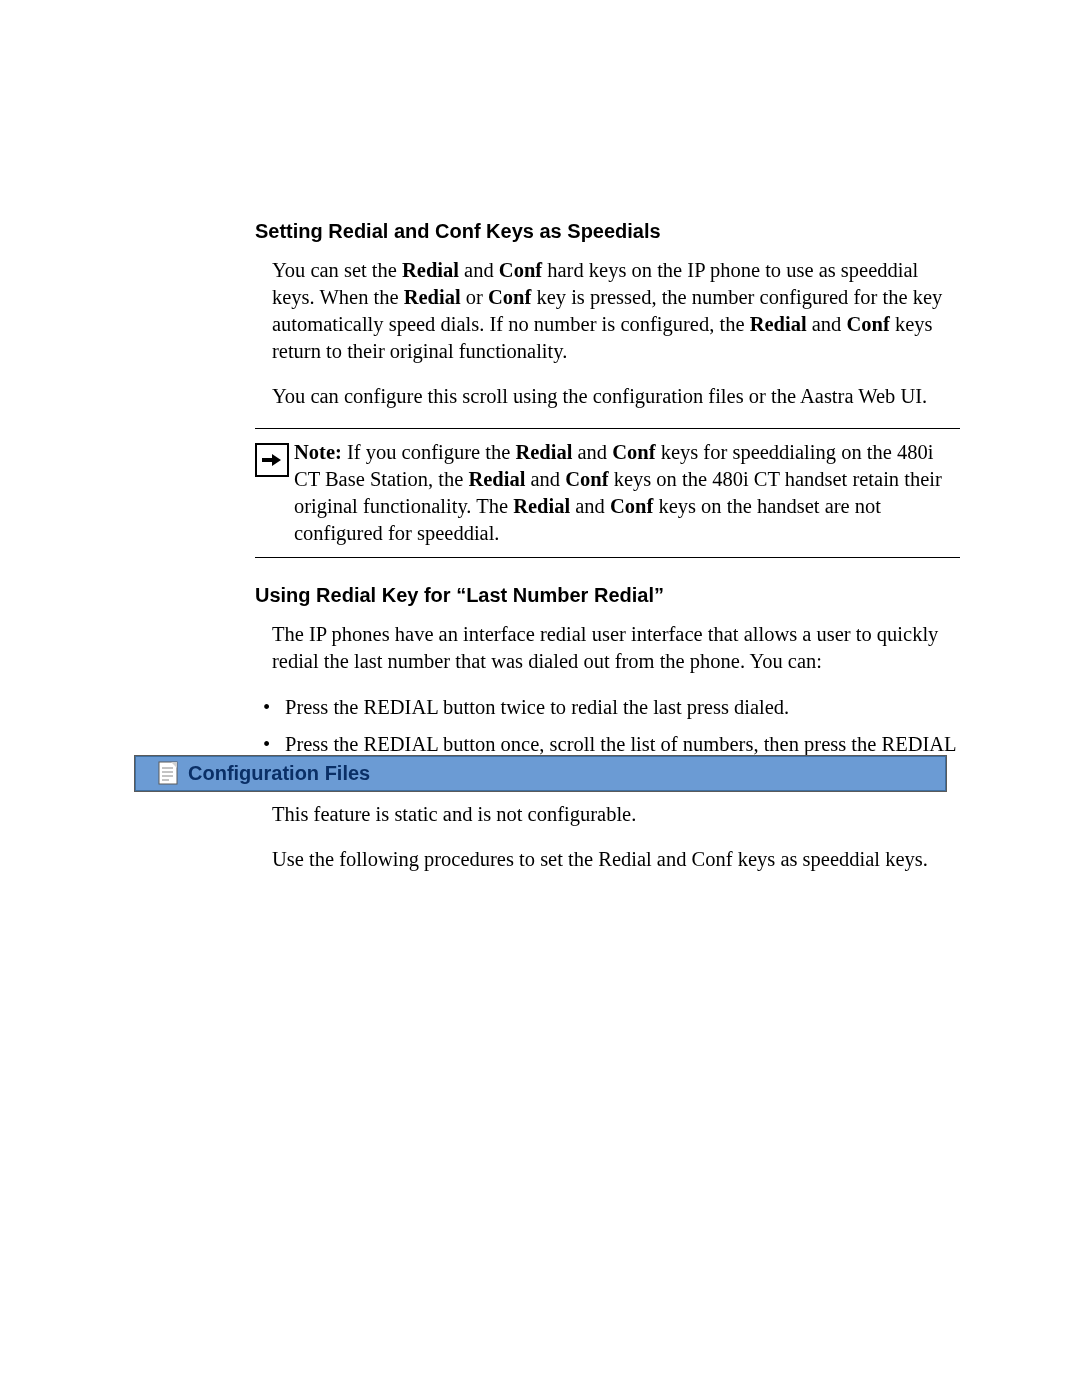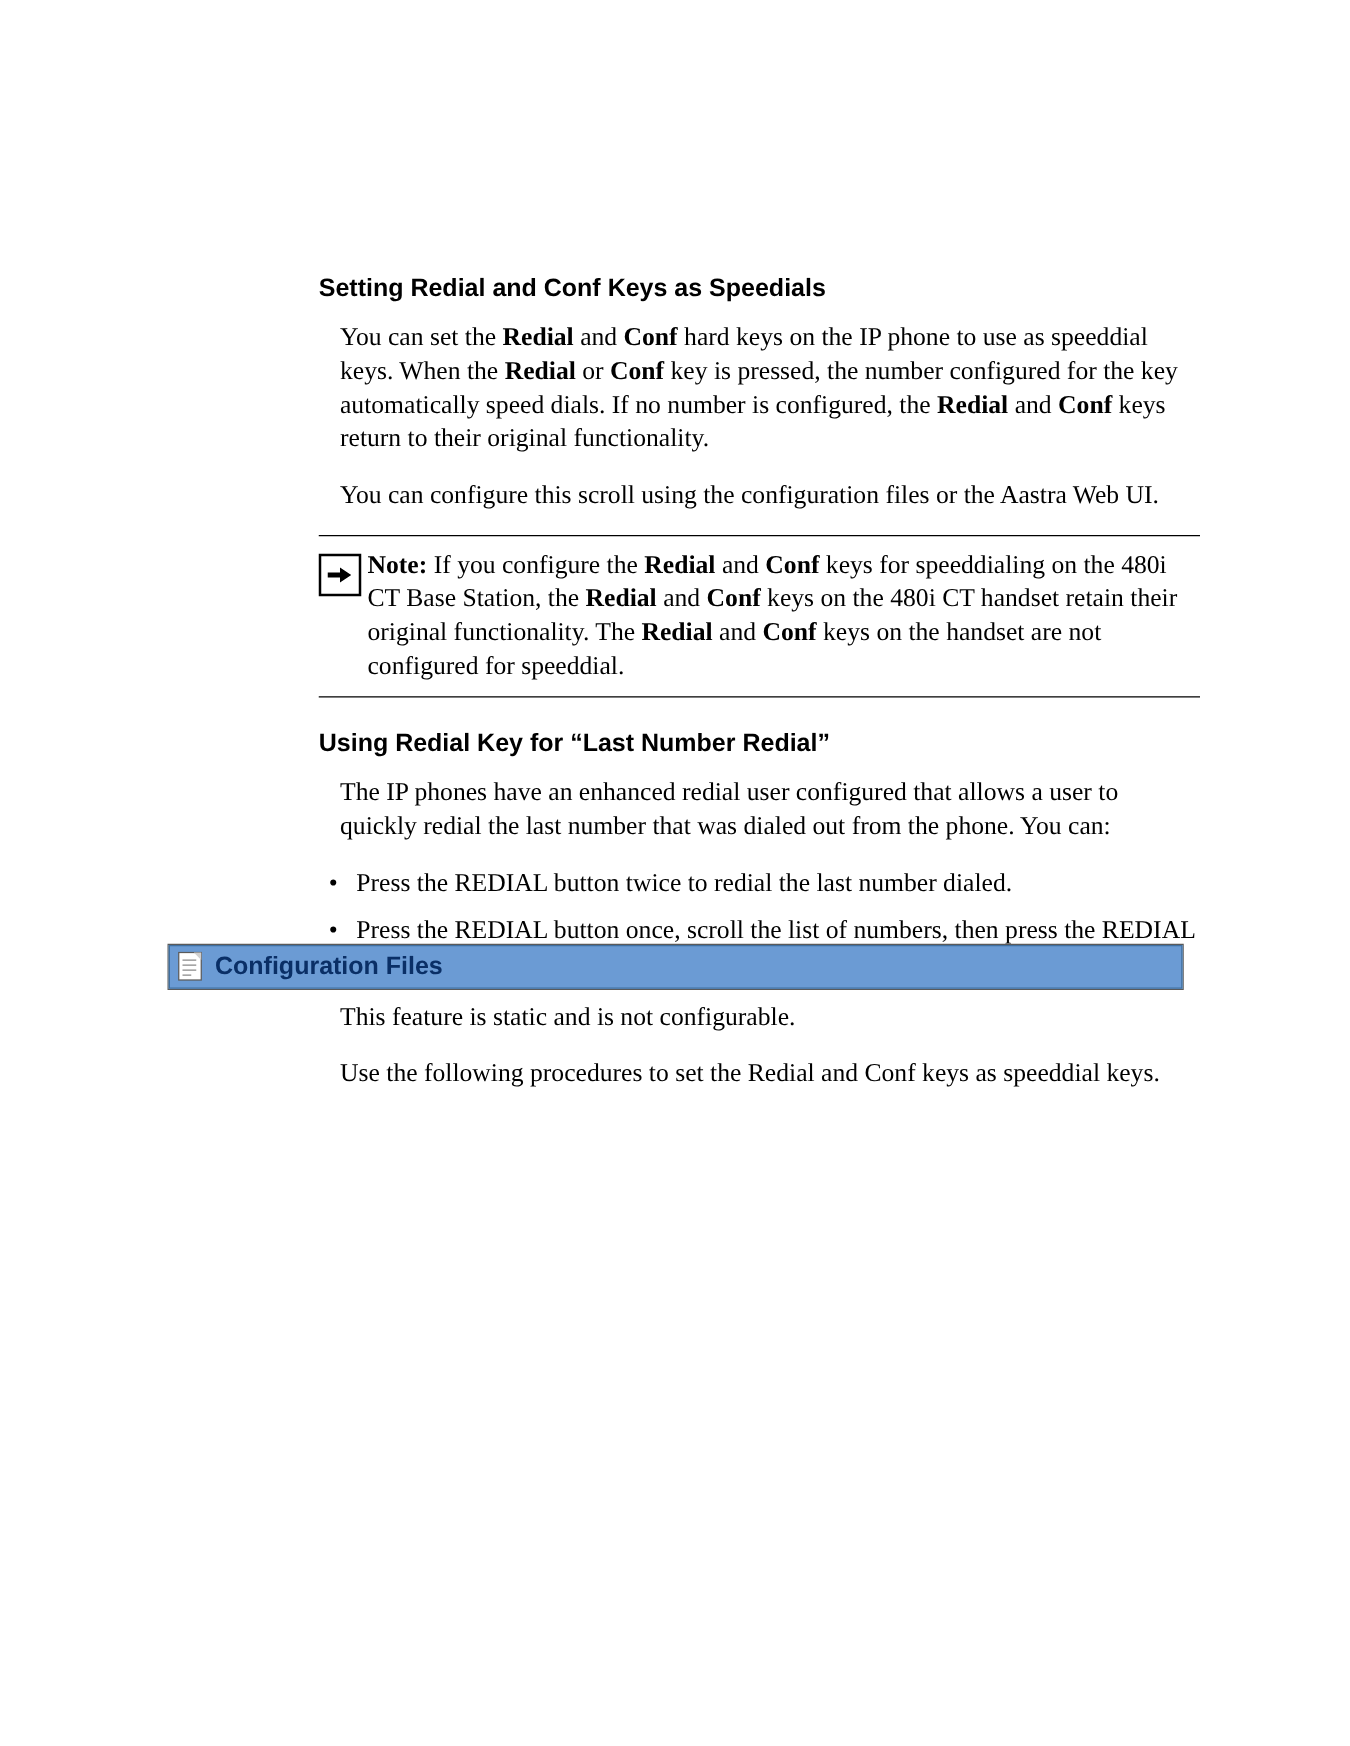--- a/index.html
+++ b/index.html
@@ -92,21 +92,21 @@
     border: 1px solid #5a5a5a;
     box-sizing: border-box;
   }
   .config-header {
     background: #6b9bd4;
     border: 1px solid #3f6fa0;
     box-sizing: border-box;
     display: flex;
     align-items: center;
     gap: 10px;
-    padding: 4px 6px 5px 6px;
+    padding: 4px 6px 5px 22px;
   }
   .doc-icon {
     width: 20px;
     height: 24px;
     flex: none;
   }
   .config-title {
     font-family: Arial, Helvetica, sans-serif;
     font-weight: bold;
     font-size: 20px;
@@ -149,24 +149,24 @@
     <div class="note-text">
       <b>Note:</b><span> If you configure the </span><b>Redial</b><span> and </span><b>Conf</b><span> keys for speeddialing on the 480i CT Base Station, the </span><b>Redial</b><span> and </span><b>Conf</b><span> keys on the 480i CT handset retain their original functionality. The </span><b>Redial</b><span> and </span><b>Conf</b><span> keys on the handset are not configured for speeddial.</span>
     </div>
   </div>
 
   <hr class="hr-line">
 
   <div class="sect2">
     <div class="heading">Using Redial Key for “Last Number Redial”</div>
 
-    <div class="body-text">The IP phones have an enhanced redial user configured that allows a user to quickly redial the last number that was dialed out from the phone. You can:</div>
+    <div class="body-text">The IP phones have an interface redial user interface that allows a user to quickly redial the last number that was dialed out from the phone. You can:</div>
 
     <ul class="bullets">
-      <li>Press the REDIAL button twice to redial the last number dialed.</li>
+      <li>Press the REDIAL button twice to redial the last press dialed.</li>
       <li>Press the REDIAL button once, scroll the list of numbers, then press the REDIAL button again to dial the number that displays on the screen.</li>
     </ul>
 
     <div class="body-text">This feature is static and is not configurable.</div>
 
     <div class="body-text">Use the following procedures to set the Redial and Conf keys as speeddial keys.</div>
   </div>
 
   <div class="config-box-wrapper">
     <div class="config-box">

